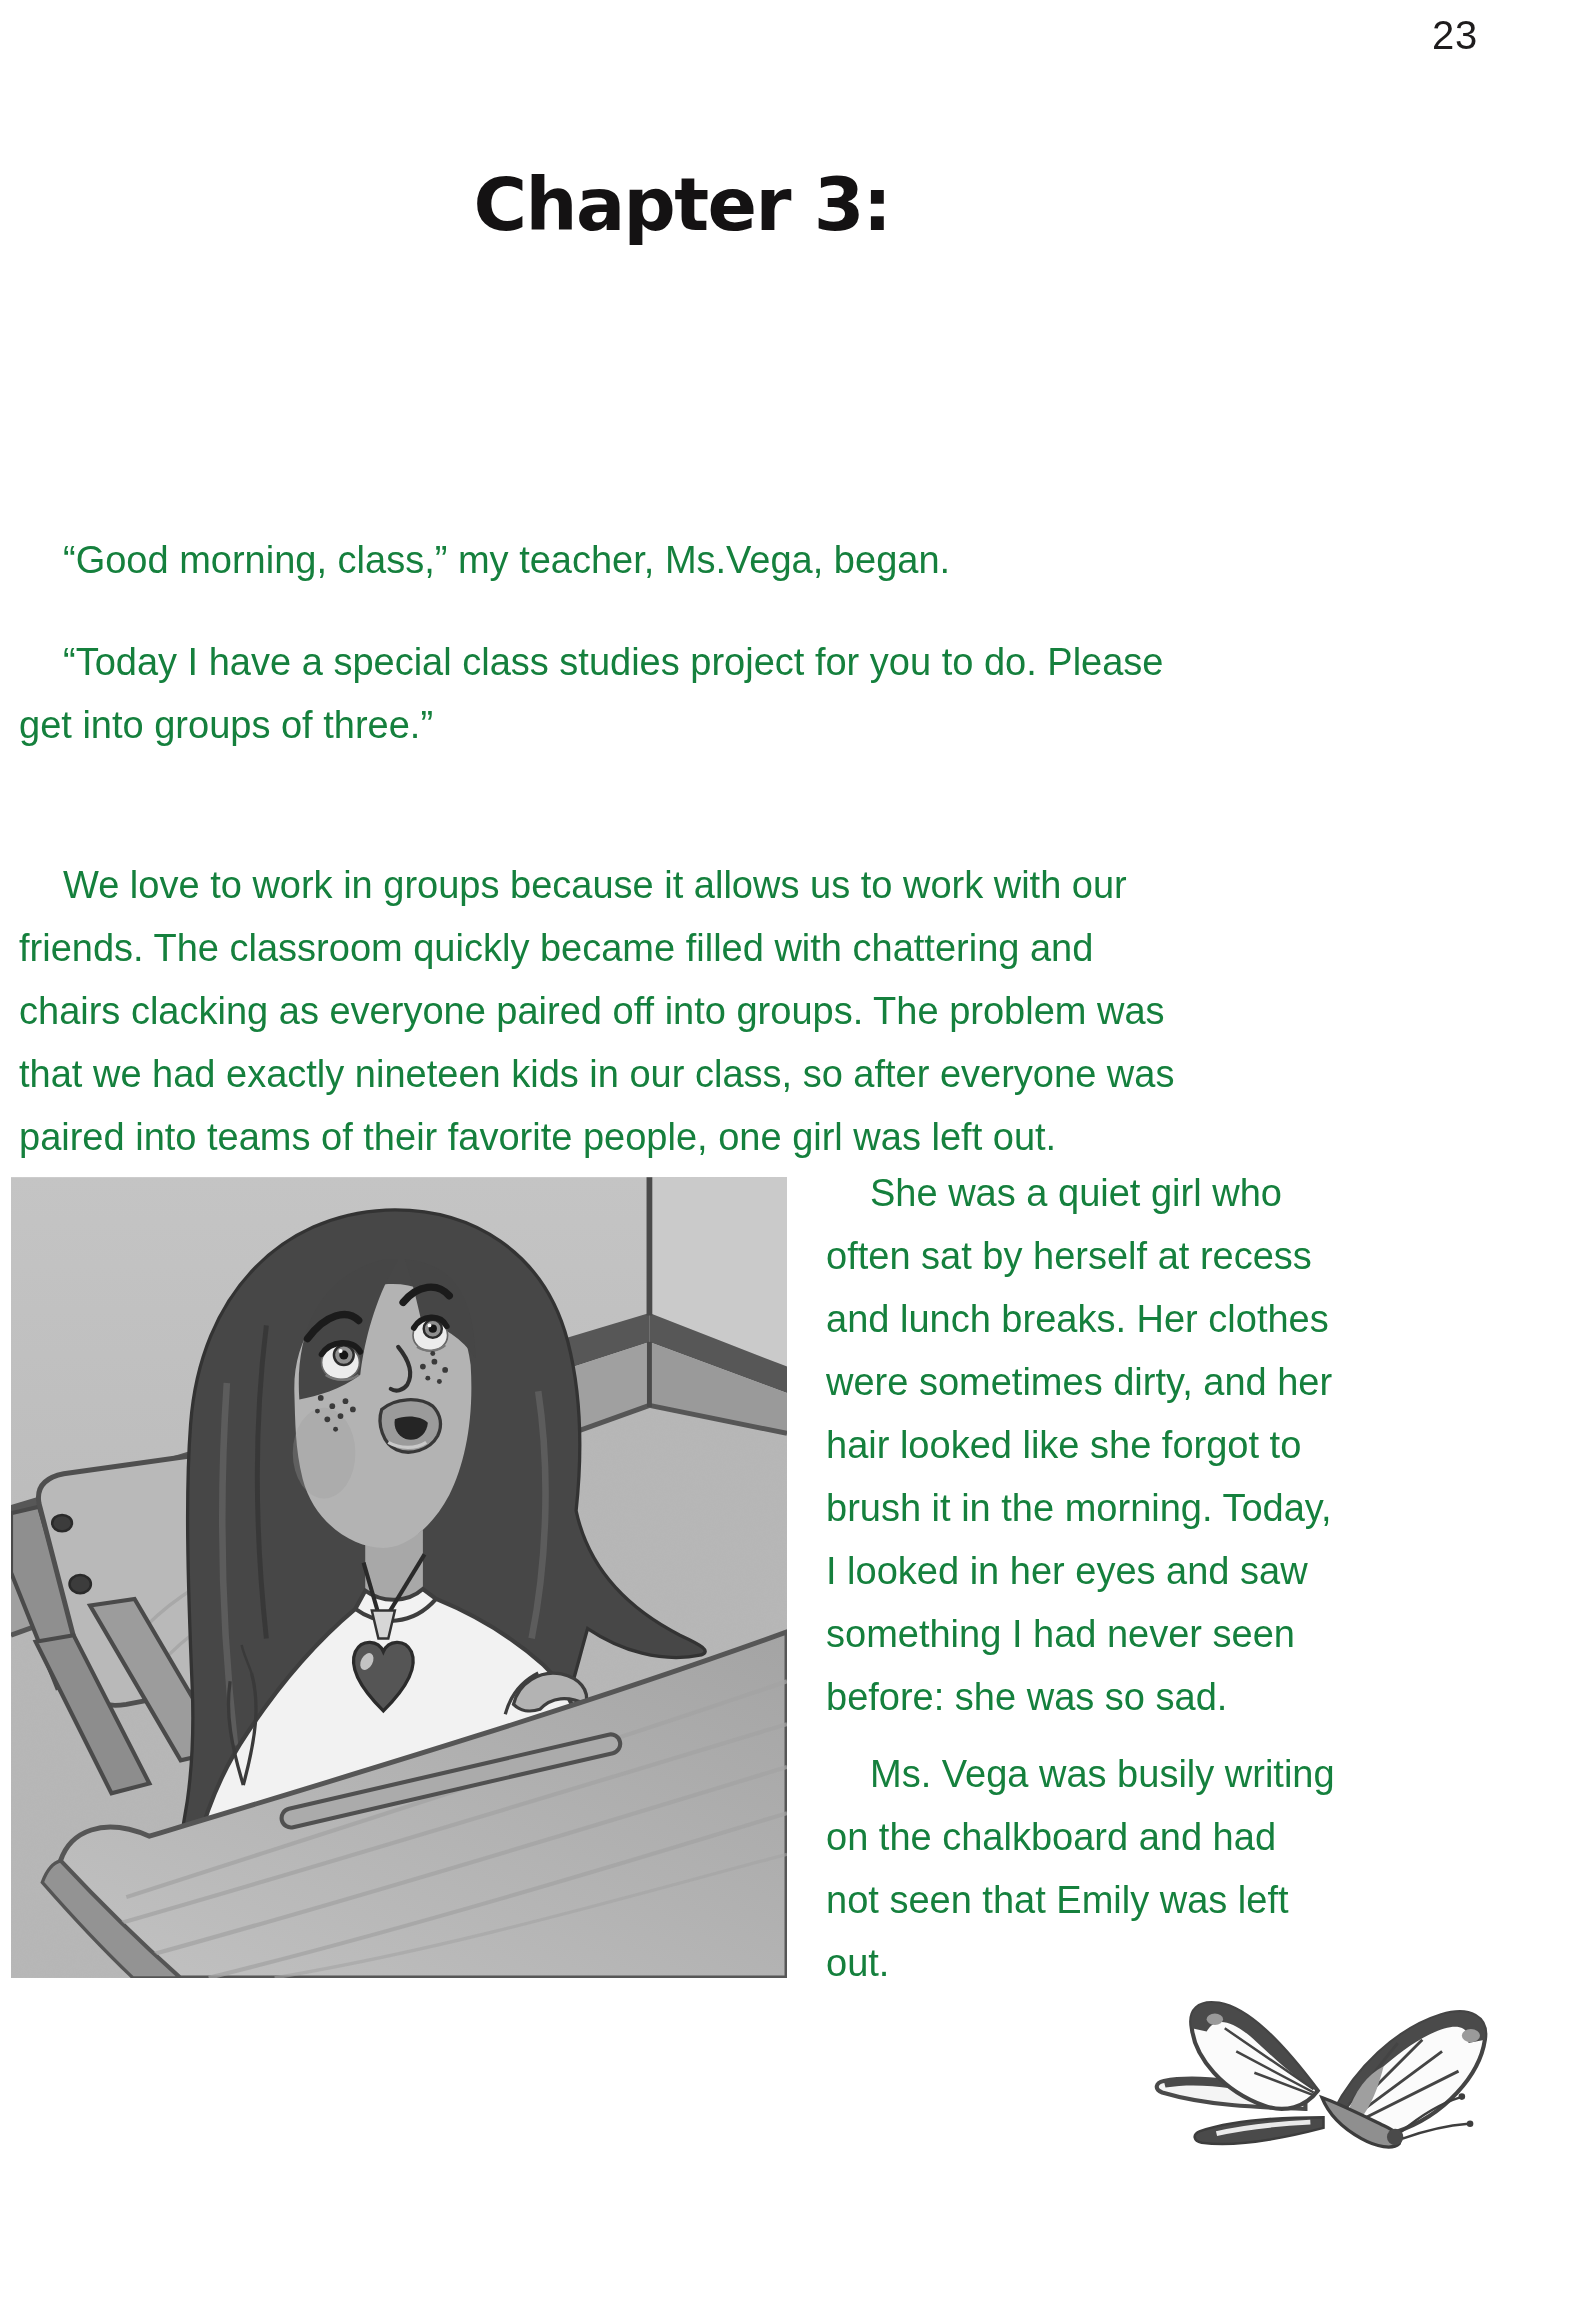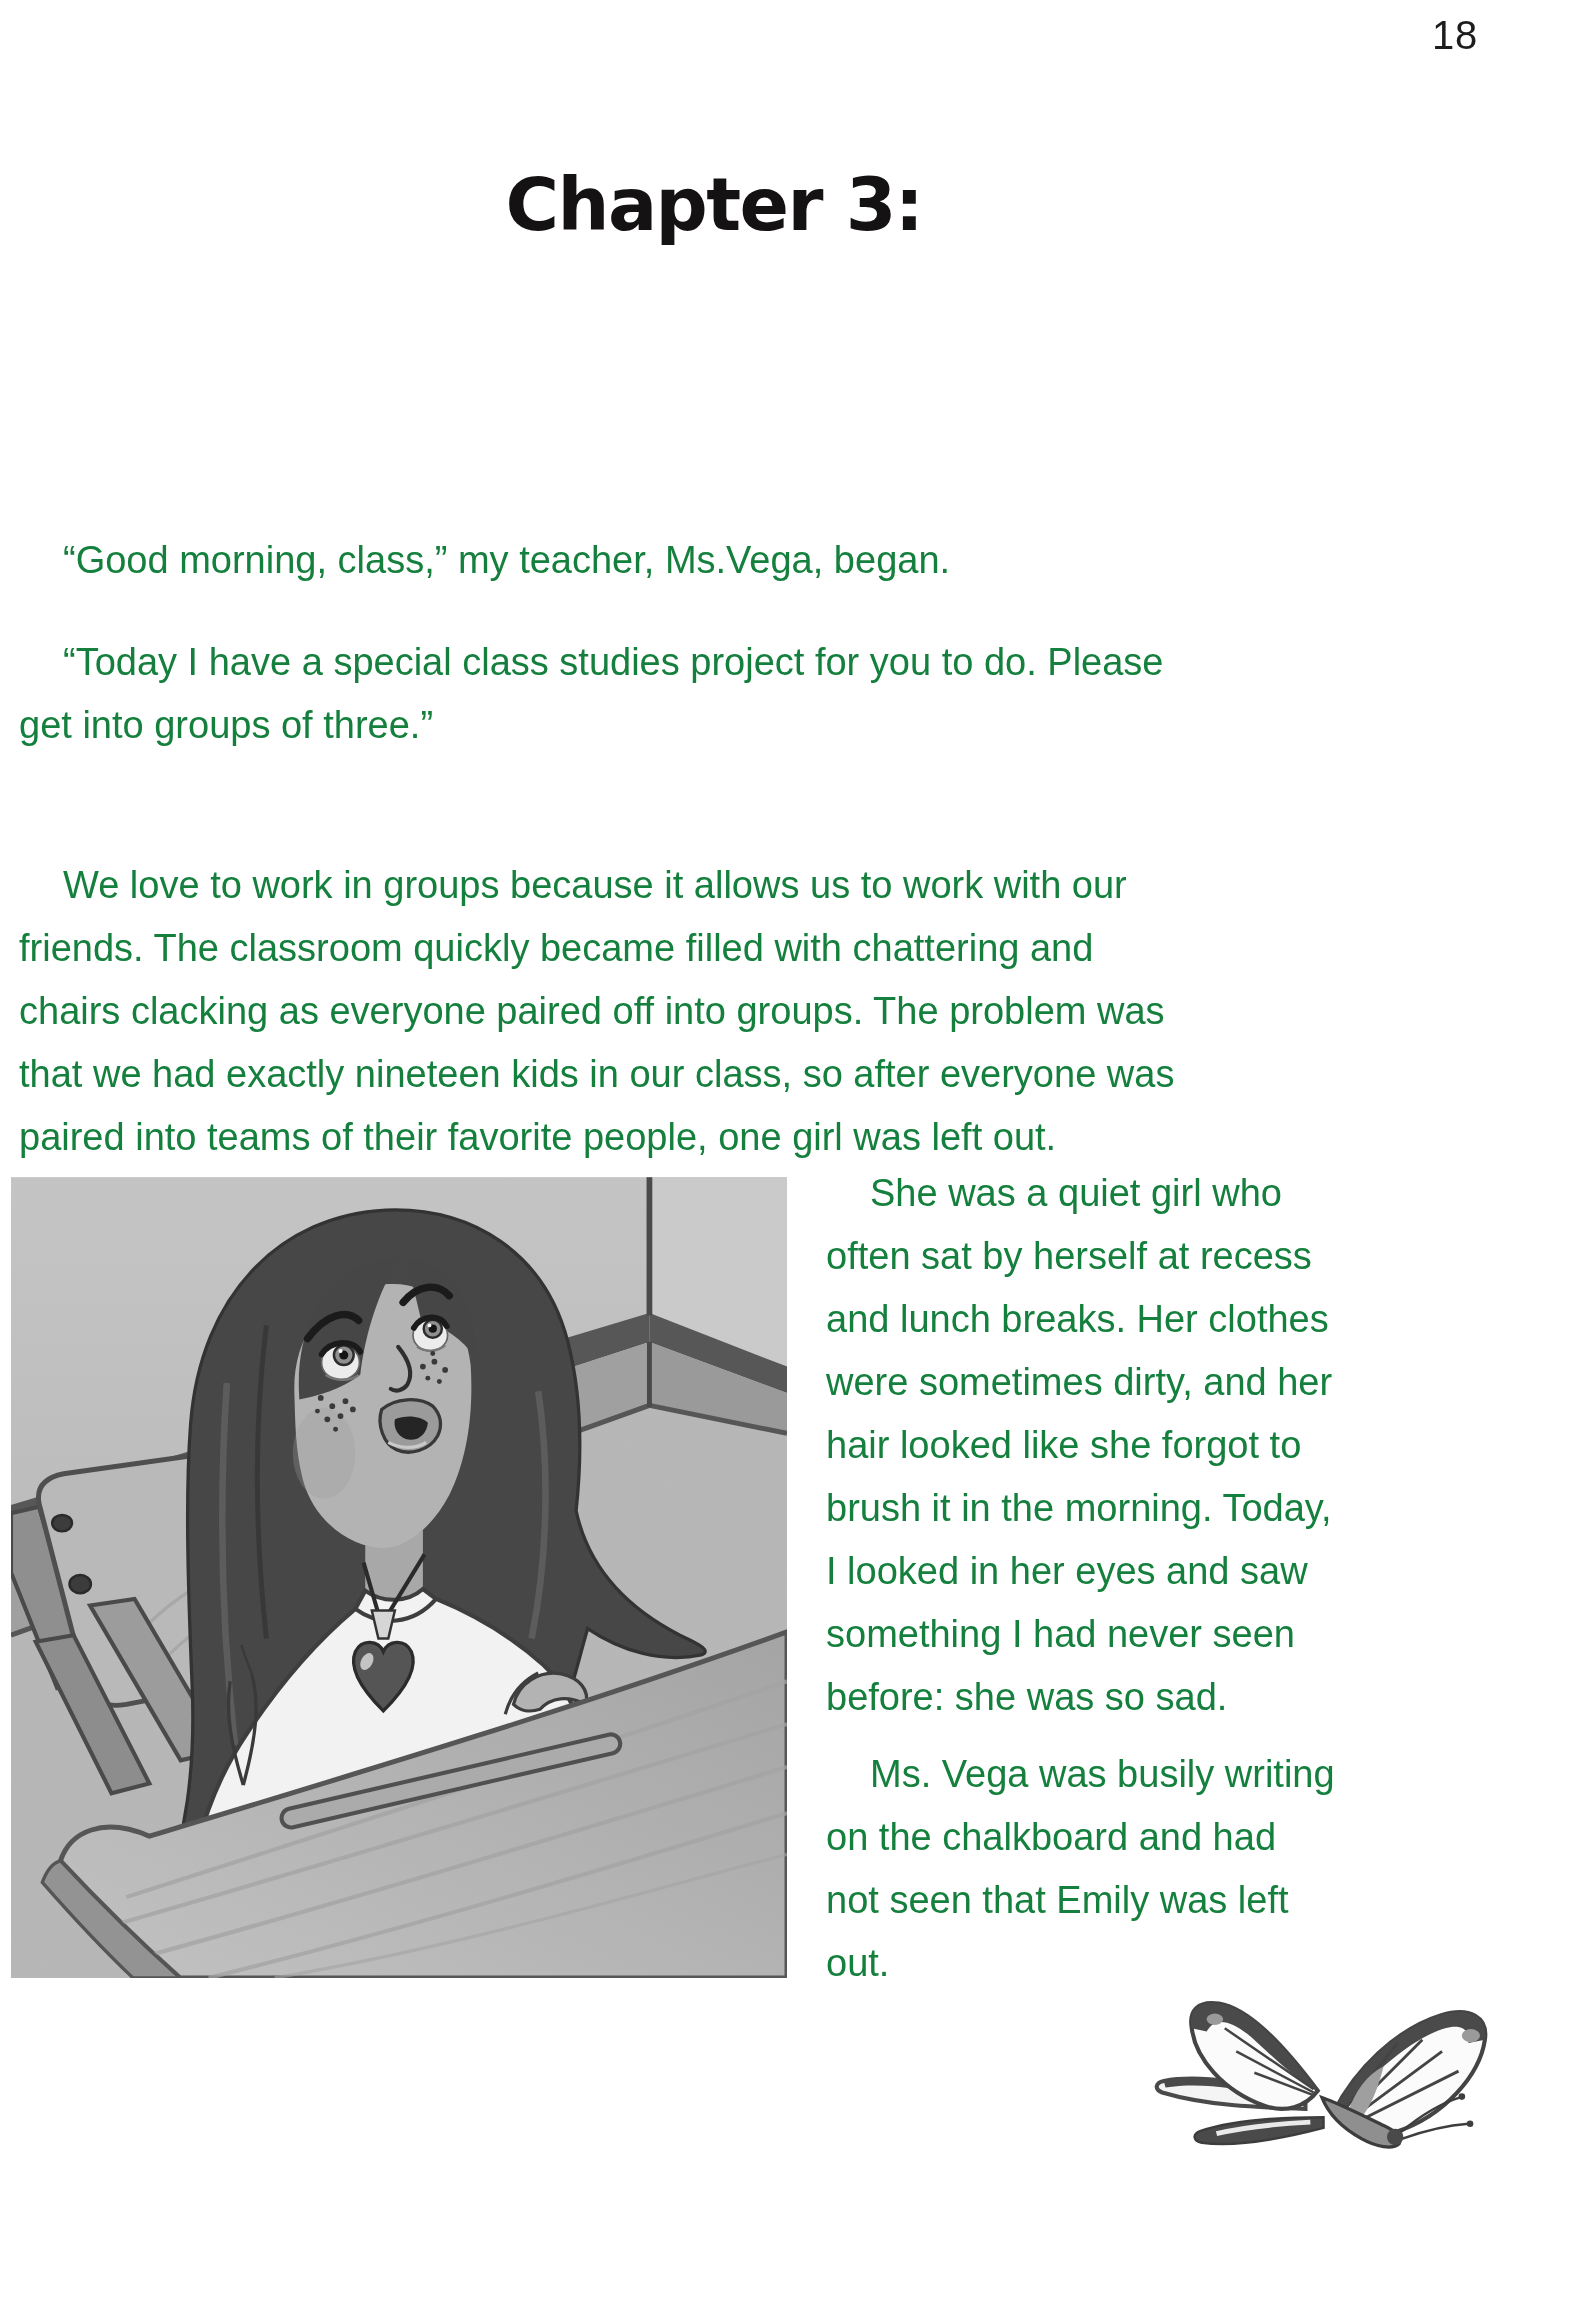--- a/index.html
+++ b/index.html
@@ -1,38 +1,38 @@
 <!DOCTYPE html>
 <html style="font-size:13px"><head>
 <meta charset="utf-8">
 <style>
   html,body{margin:0;padding:0;}
   body{width:1580px;height:2319px;position:relative;background:#ffffff;overflow:hidden;
        font-family:"Liberation Sans",sans-serif;color:#272325;}
   .page-number{position:absolute;top:13px;left:1432px;font-size:40px;letter-spacing:0.8px;color:#1e1c1d;}
   .title-block{position:absolute;top:156px;left:0;width:1364px;text-align:center;
        font-family:"DejaVu Sans",sans-serif;font-weight:bold;font-size:73px;line-height:98px;
-       letter-spacing:-1.6px;color:#141213;margin-left:32px;}
+       letter-spacing:-1.6px;color:#141213;}
   .para{position:absolute;font-size:38px;line-height:63px;white-space:pre-line;
        color:#15803d;text-indent:44px;}
   .col-left{left:19px;width:1541px;}
   .col-right{left:826px;width:742px;}
   #p1{top:529px;}
   #p2{top:631px;}
   #p3{top:854px;}
   #p4{top:1162px;}
   #p5{top:1743px;}
   .illus{position:absolute;left:10.7px;top:1177px;width:776px;height:801px;}
   .butterfly{position:absolute;left:1149px;top:1992px;width:354px;height:169px;}
   svg{display:block;}
 </style>
 </head>
 <body>
 
-<div class="page-number">18</div>
+<div class="page-number">23</div>
 
 <div class="title-block">
   <div>Chapter 3:</div>
 </div>
 
 <div id="p1" class="para col-left">“Good morning, class,” my teacher, Ms.Vega, began.</div>
 <div id="p2" class="para col-left">“Today I have a special class studies project for you to do. Please
 get into groups of three.”</div>
 <div id="p3" class="para col-left">We love to work in groups because it allows us to work with our
 friends. The classroom quickly became filled with chattering and

